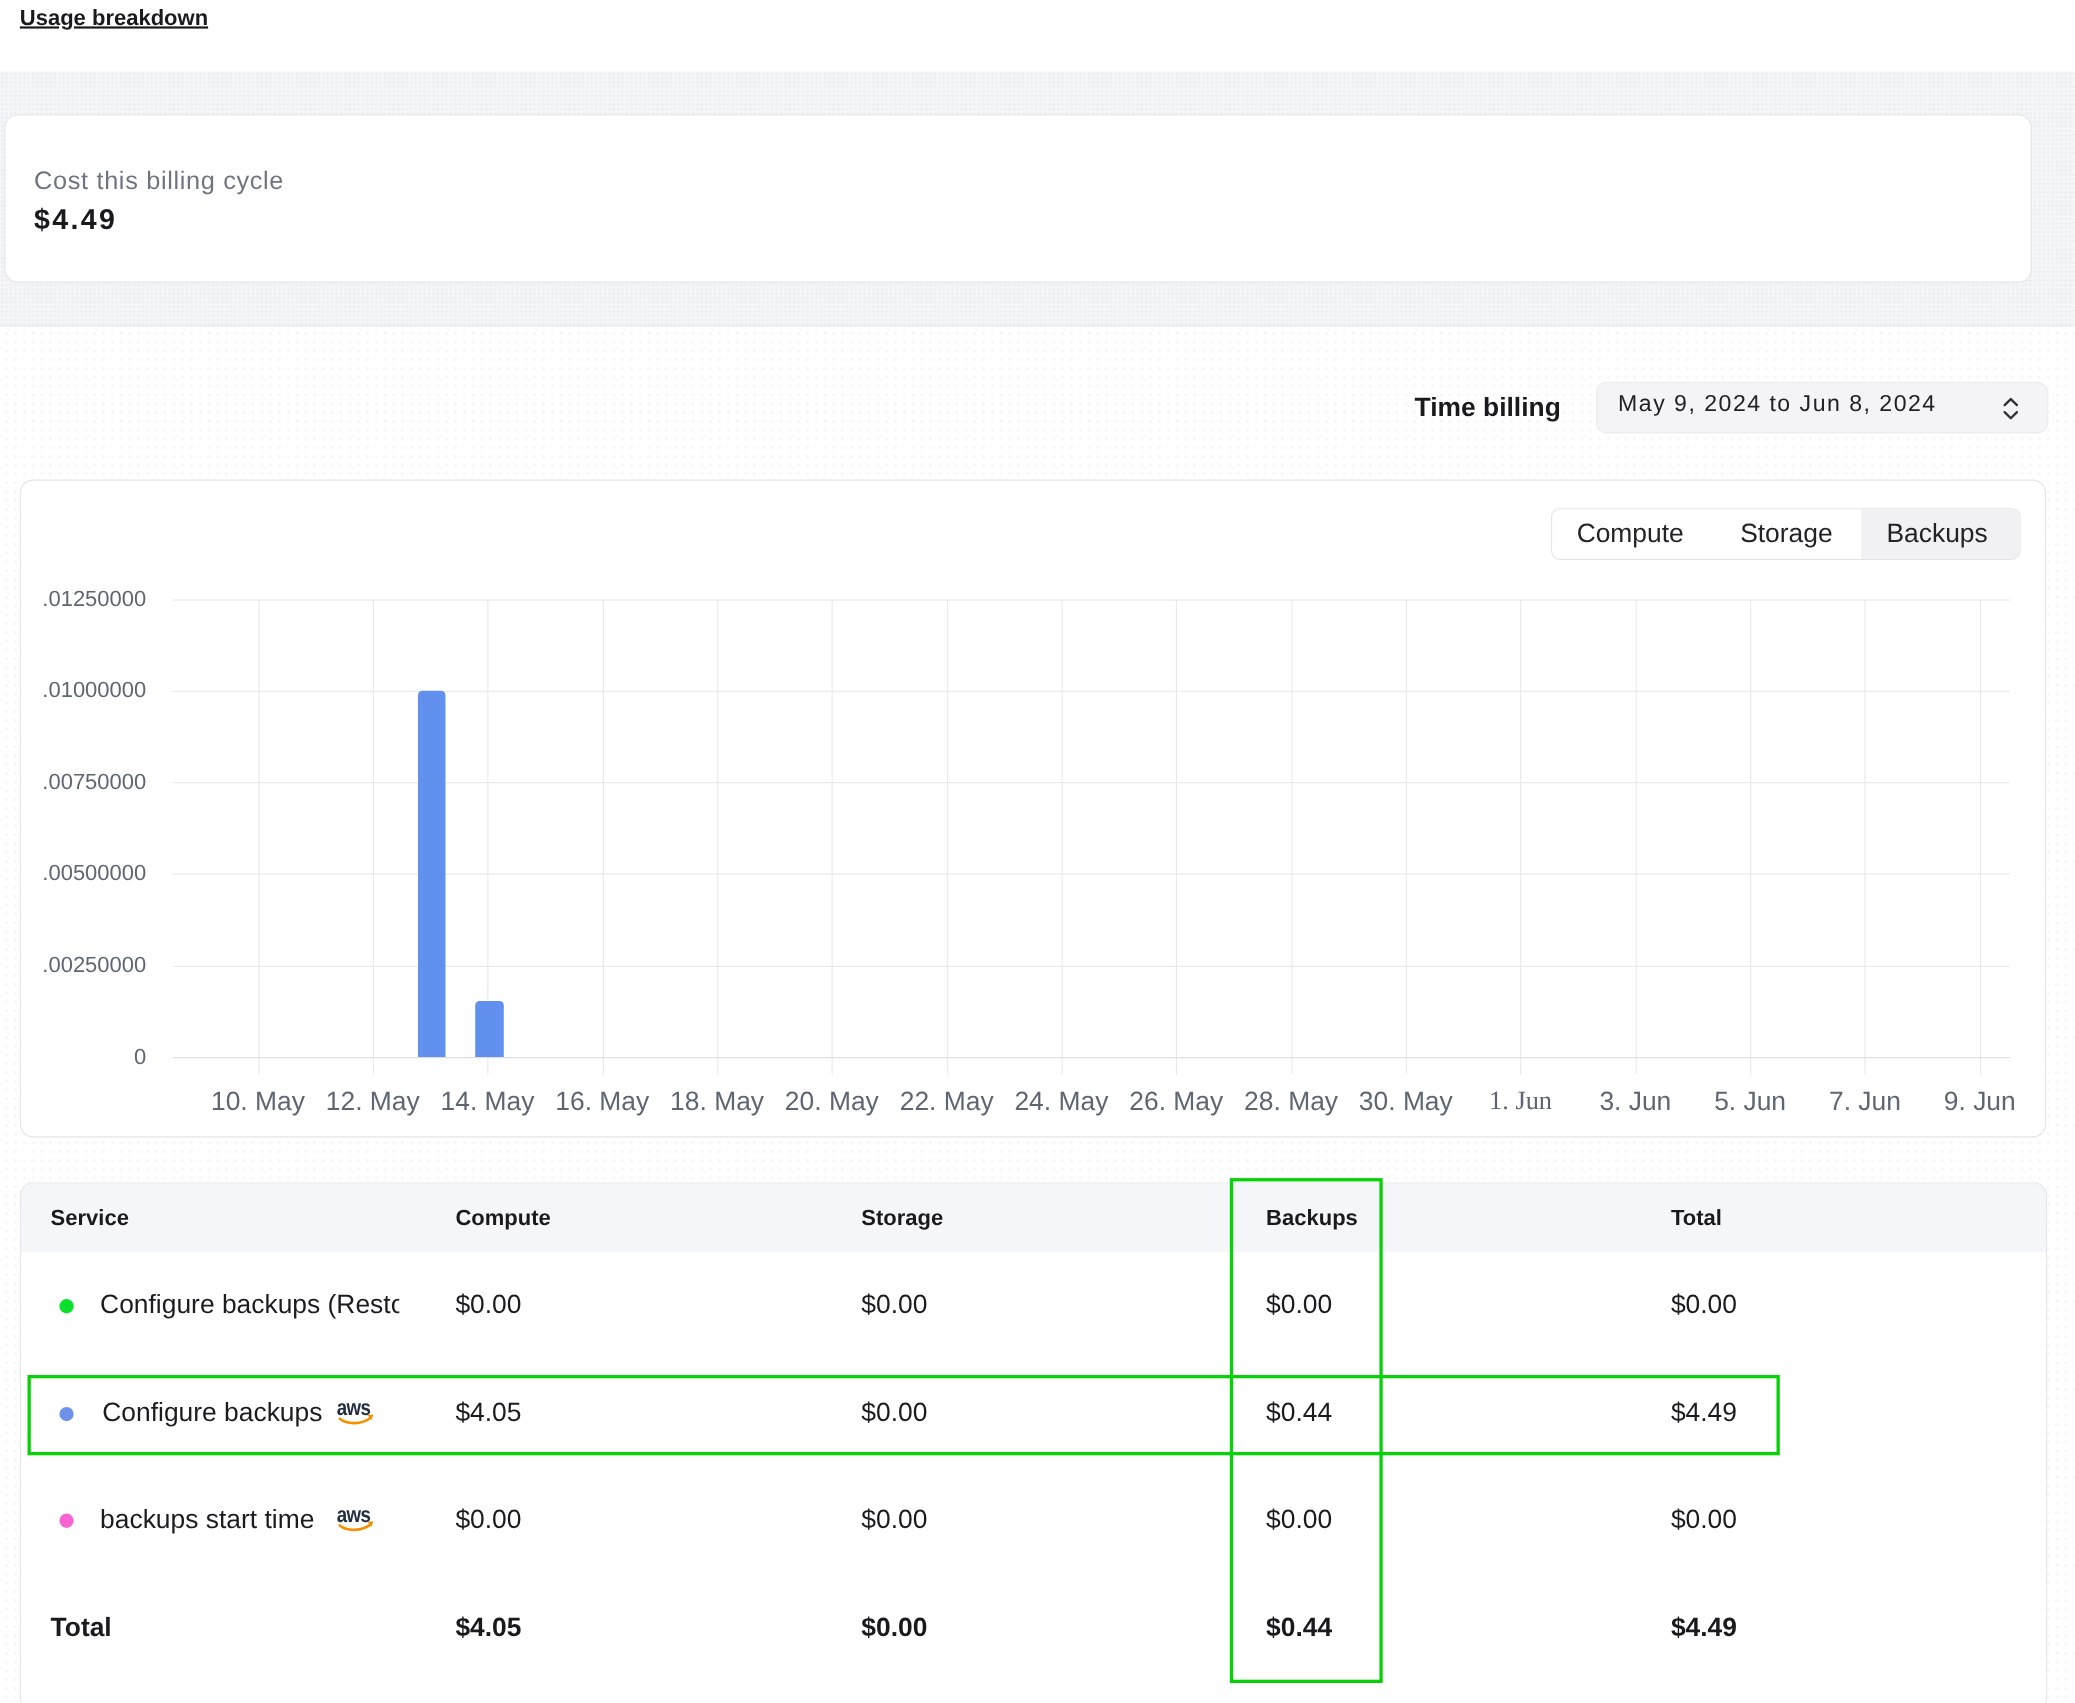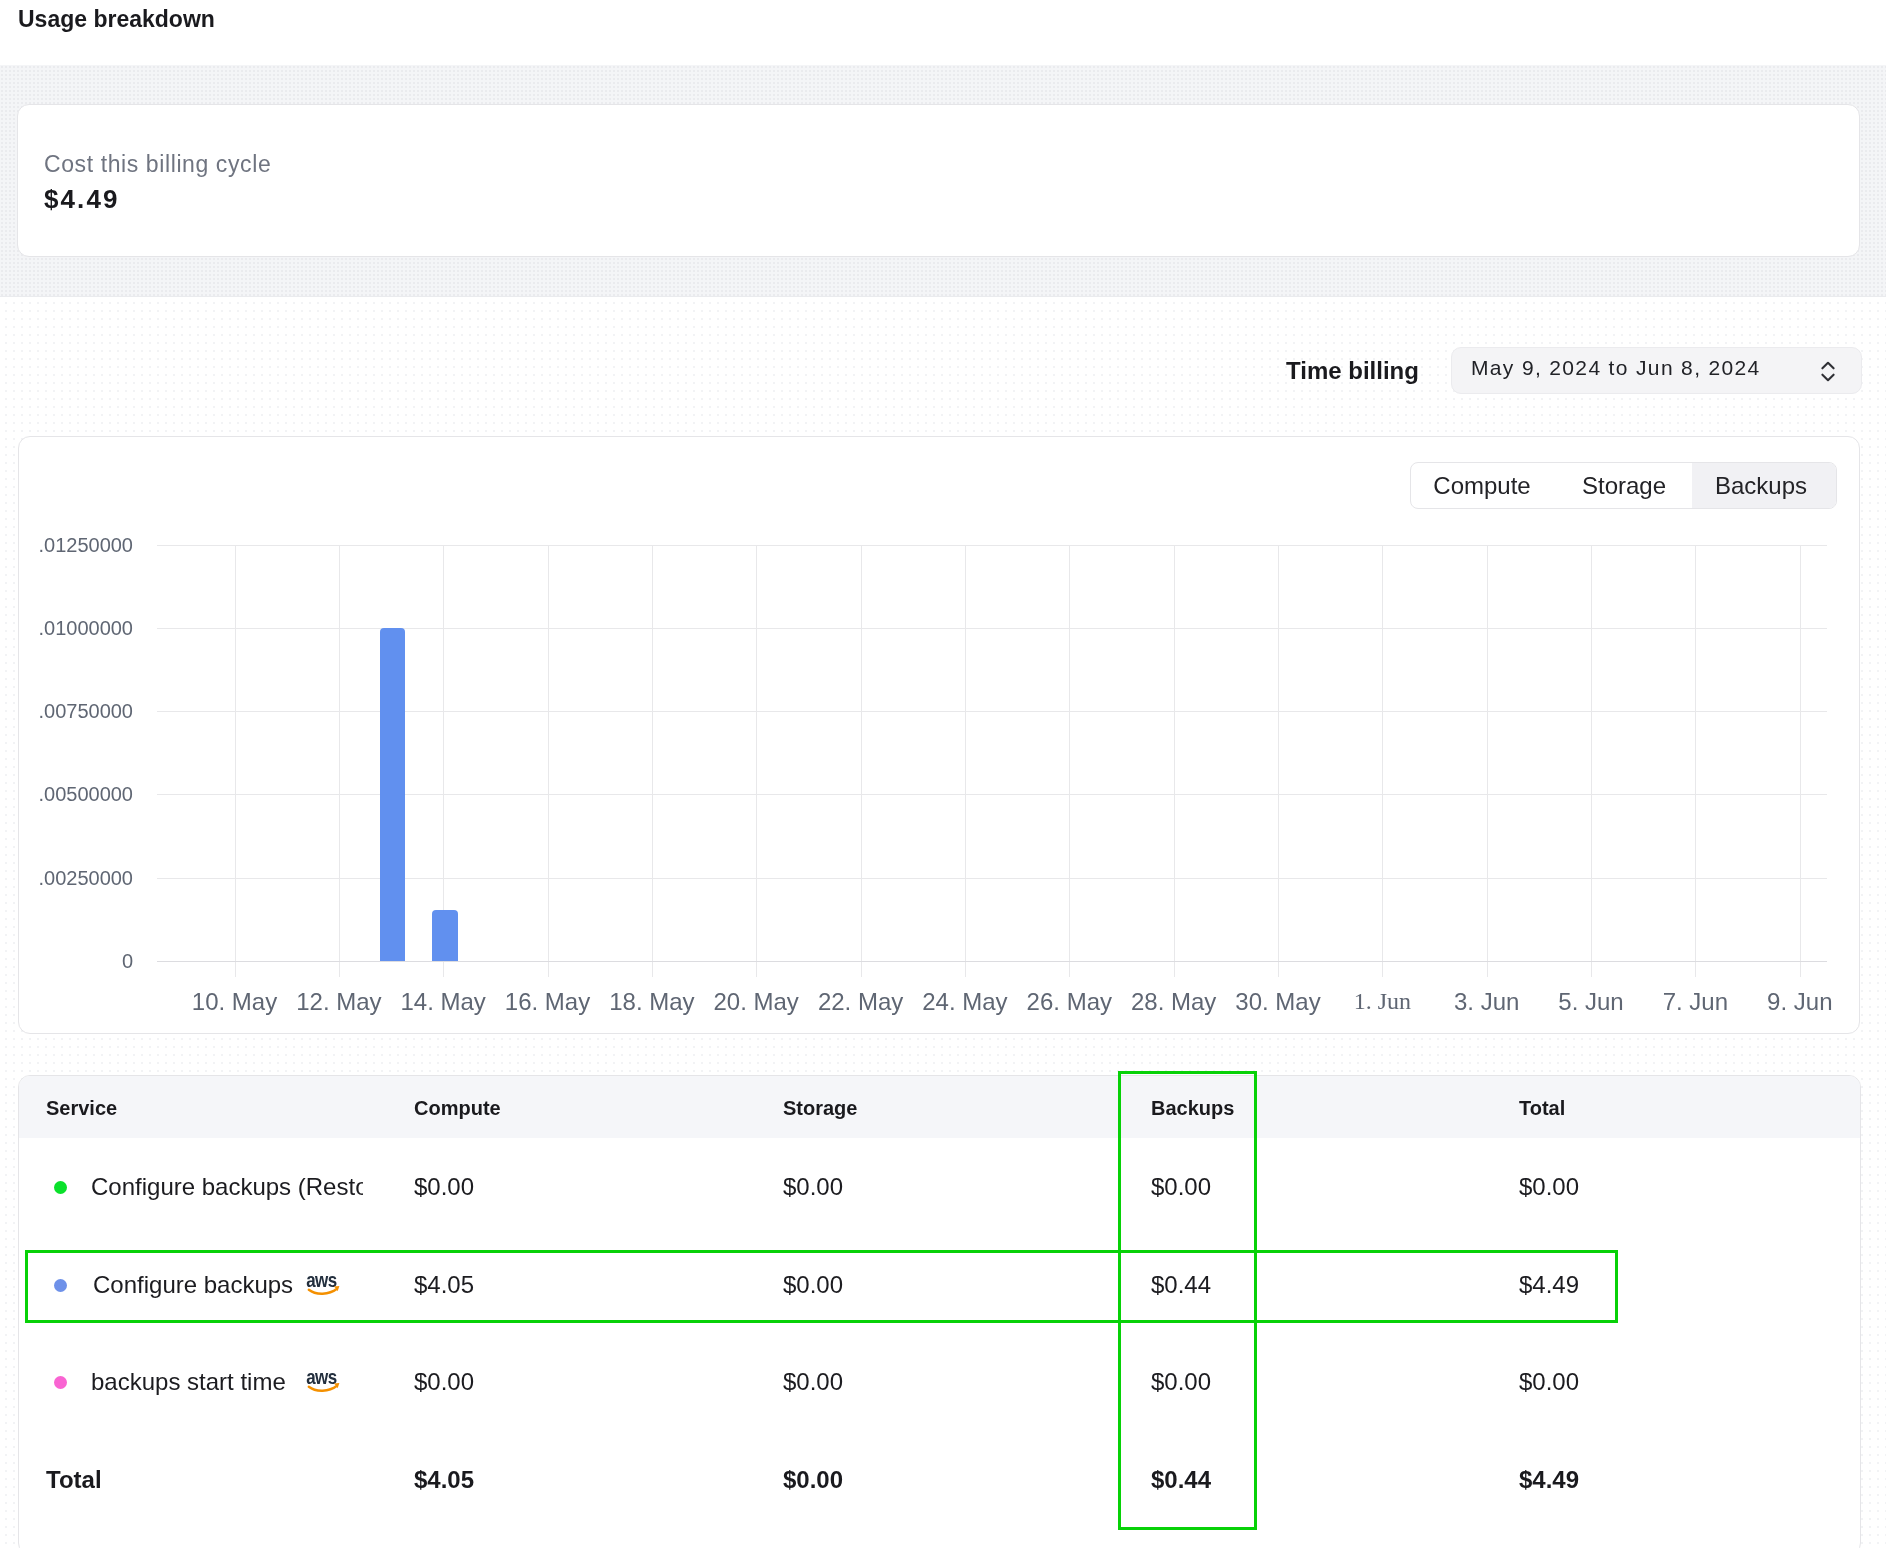--- a/index.html
+++ b/index.html
@@ -1,19 +1,19 @@
 <!DOCTYPE html>
 <html><head>
 <meta charset="utf-8">
 <style>
   * { margin:0; padding:0; box-sizing:border-box; }
   html,body { width:1886px; height:1548px; background:#fff; font-family:"Liberation Sans", sans-serif; }
   #page { position:relative; width:1886px; height:1548px; overflow:hidden; }
   .abs { position:absolute; }
-  .h1 { font-size:23px; font-weight:bold; color:#1a1a1e; }
+  .h1 { font-size:20px; font-weight:bold; color:#1a1a1e;text-decoration:underline; }
   .band { left:0; top:65px; width:1886px; height:232px; background-color:#f4f5f7;
           background-image:radial-gradient(circle, #eaebee 0.9px, rgba(234,235,238,0) 1.0px);
           background-size:4px 4px; border-bottom:1px solid #eaebee; }
   .card { background:#fff; border:1px solid #e5e5e8; border-radius:12px; }
   .costlabel { font-size:23px; color:#6f7480; letter-spacing:0.6px; }
   .costval { font-size:26px; font-weight:bold; color:#1a1a1e; letter-spacing:2.1px; }
   .tplabel { font-size:24px; font-weight:bold; color:#1a1a1e; }
   .select { background:#f4f4f6; border:1px solid #ebebee; border-radius:10px; }
   .selecttext { font-size:21px; color:#212227; letter-spacing:1.35px; }
   .tabs { border:1px solid #e5e5e8; border-radius:8px; background:#fff; }
@@ -34,21 +34,21 @@
 <div id="page">
 
   <div class="abs h1" style="left:18px; top:6px;">Usage breakdown</div>
 
   <div class="abs" style="left:0; top:297px; width:1886px; height:1251px;
         background-image:radial-gradient(circle, #f2f3f5 0.9px, rgba(242,243,245,0) 1.0px);
         background-size:8px 8px; background-position:2px 2px;"></div>
 
   <div class="abs band"></div>
 
-  <div class="abs card" style="left:17px; top:104px; width:1843px; height:153px;">
+  <div class="abs card" style="left:4px; top:104px; width:1843px; height:153px;">
     <div class="abs costlabel" style="left:26px; top:46px;">Cost this billing cycle</div>
     <div class="abs costval" style="left:26px; top:79px;">$4.49</div>
   </div>
 
   <div class="abs tplabel" style="left:1286px; top:357px;">Time billing</div>
   <div class="abs select" style="left:1451px; top:347px; width:411px; height:47px;">
     <div class="abs selecttext" style="left:19px; top:8px;">May 9, 2024 to Jun 8, 2024</div>
     <svg class="abs" style="left:368px; top:13px;" width="16" height="22" viewBox="0 0 16 22">
       <path d="M2.4 7.3 L8 1.8 L13.6 7.3" stroke="#2f3035" stroke-width="2.1" fill="none" stroke-linecap="round" stroke-linejoin="round"></path>
       <path d="M2.4 13.7 L8 19.2 L13.6 13.7" stroke="#2f3035" stroke-width="2.1" fill="none" stroke-linecap="round" stroke-linejoin="round"></path>

